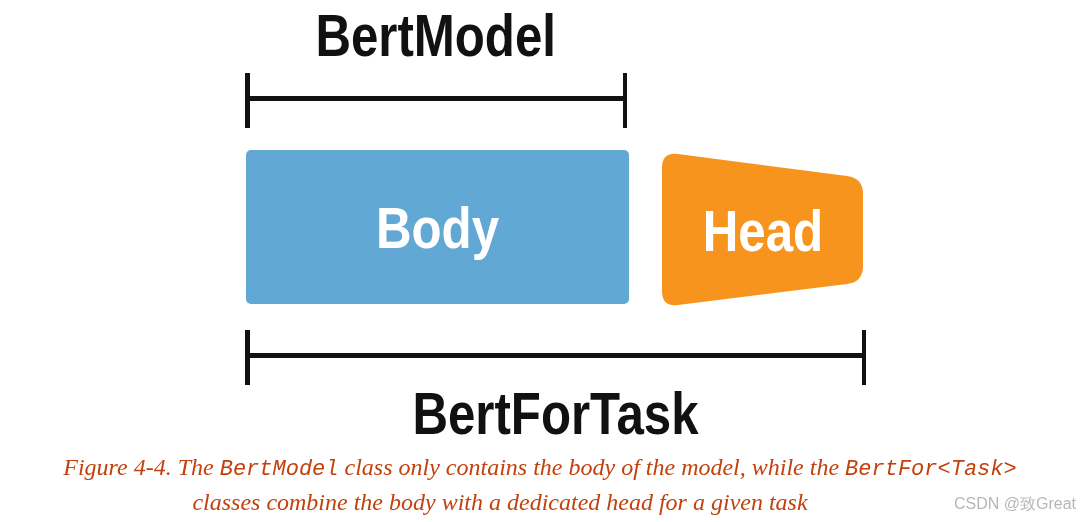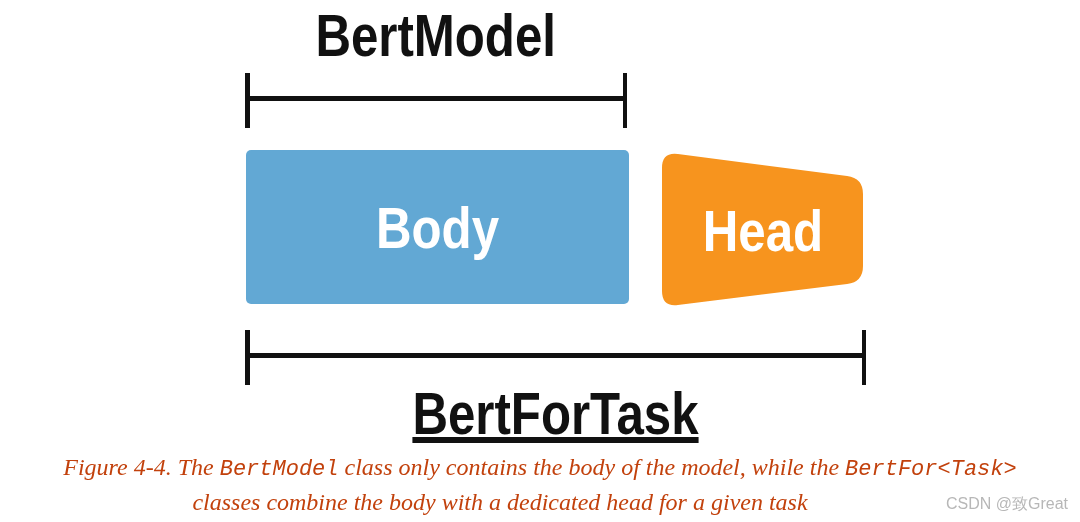--- a/index.html
+++ b/index.html
@@ -27,21 +27,21 @@
     font-weight: 700;
     font-size: 60px;
     white-space: nowrap;
   }
   .class-label .squeeze {
     display: inline-block;
     transform: scaleX(0.82);
     transform-origin: center;
   }
   .label-bertmodel   { left: 245px; top: 6px;   width: 382px; height: 58px; }
-  .label-bertfortask { left: 245px; top: 385px; width: 621px; height: 56px; text-decoration: underline; }
+  .label-bertfortask { left: 245px; top: 385px; width: 621px; height: 56px; }
 
   
   .bracket { position: absolute; }
   .bracket-top    { left: 245px; top: 73px;  width: 382px; height: 55px; }
   .bracket-bottom { left: 245px; top: 330px; width: 621px; height: 55px; }
   .bracket .hline {
     position: absolute;
     left: 2px; right: 2px;
     top: 23px; height: 4.5px;
     background: #111111;
@@ -111,21 +111,21 @@
   .caption .line2 { transform: translateX(-40px); }
   .caption .code {
     font-family: "Liberation Mono", monospace;
     font-style: italic;
     font-size: 22px;
   }
 
   
   .watermark {
     position: absolute;
-    right: 12px; top: 494px;
+    right: 4px; top: 494px;
     color: #b7b7b7;
     font-size: 16px;
     font-family: "Liberation Sans", sans-serif;
     white-space: nowrap;
   }
 </style>
 </head>
 <body>
 
 <div class="canvas">

